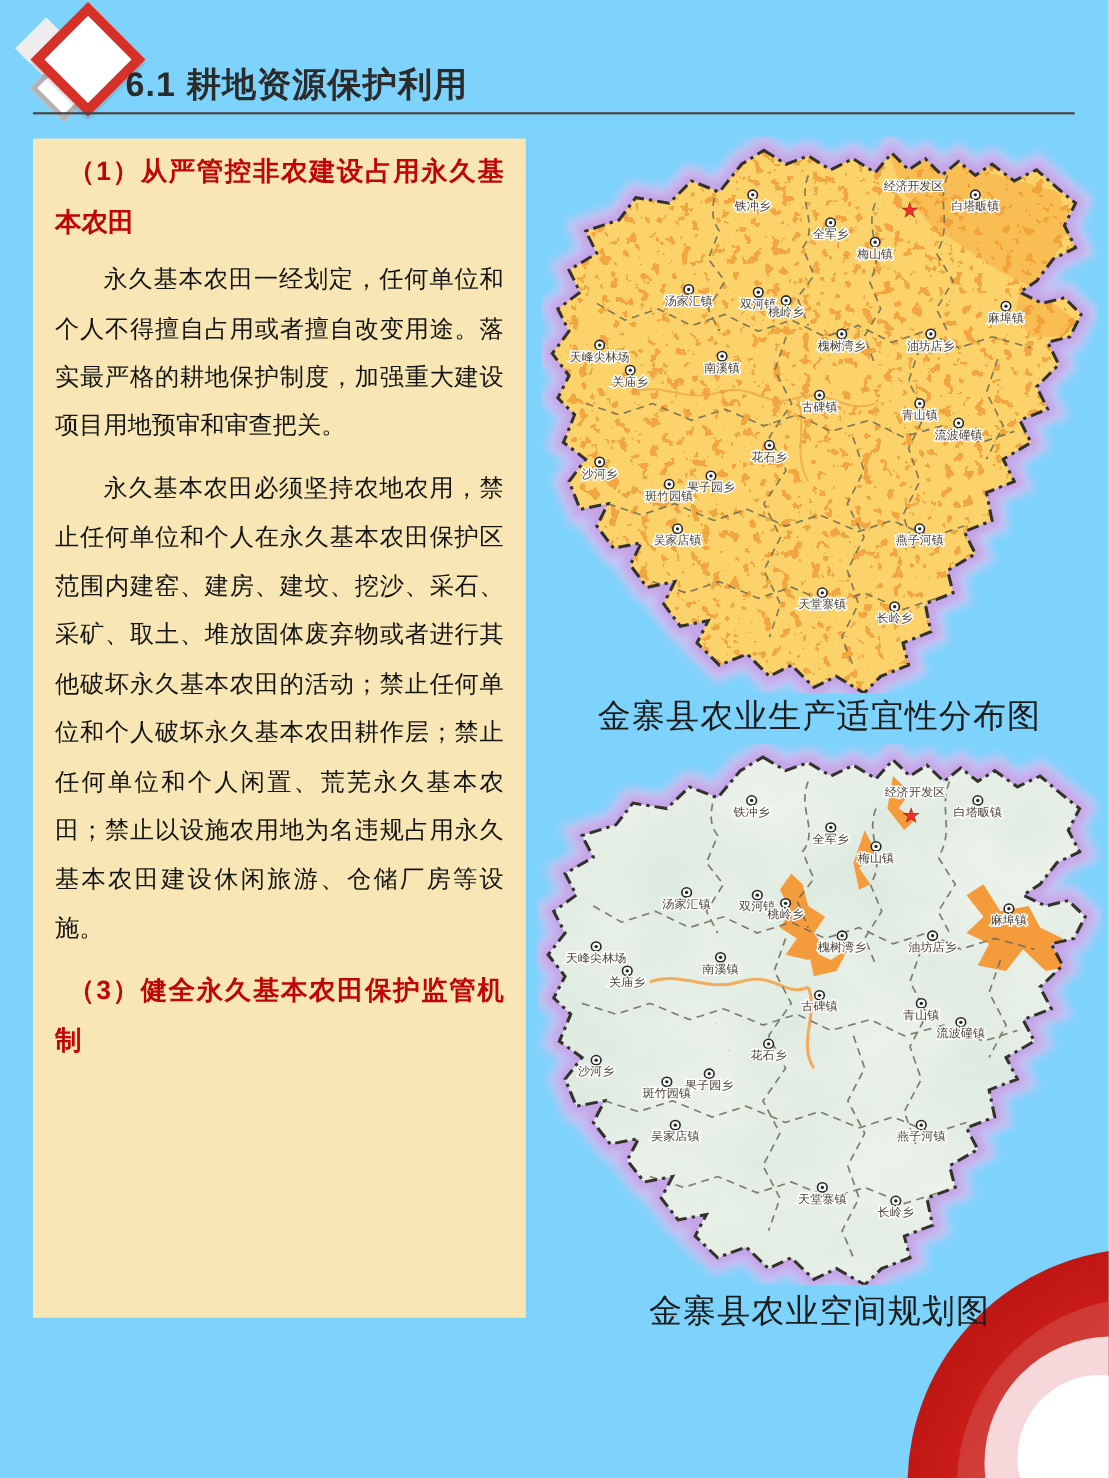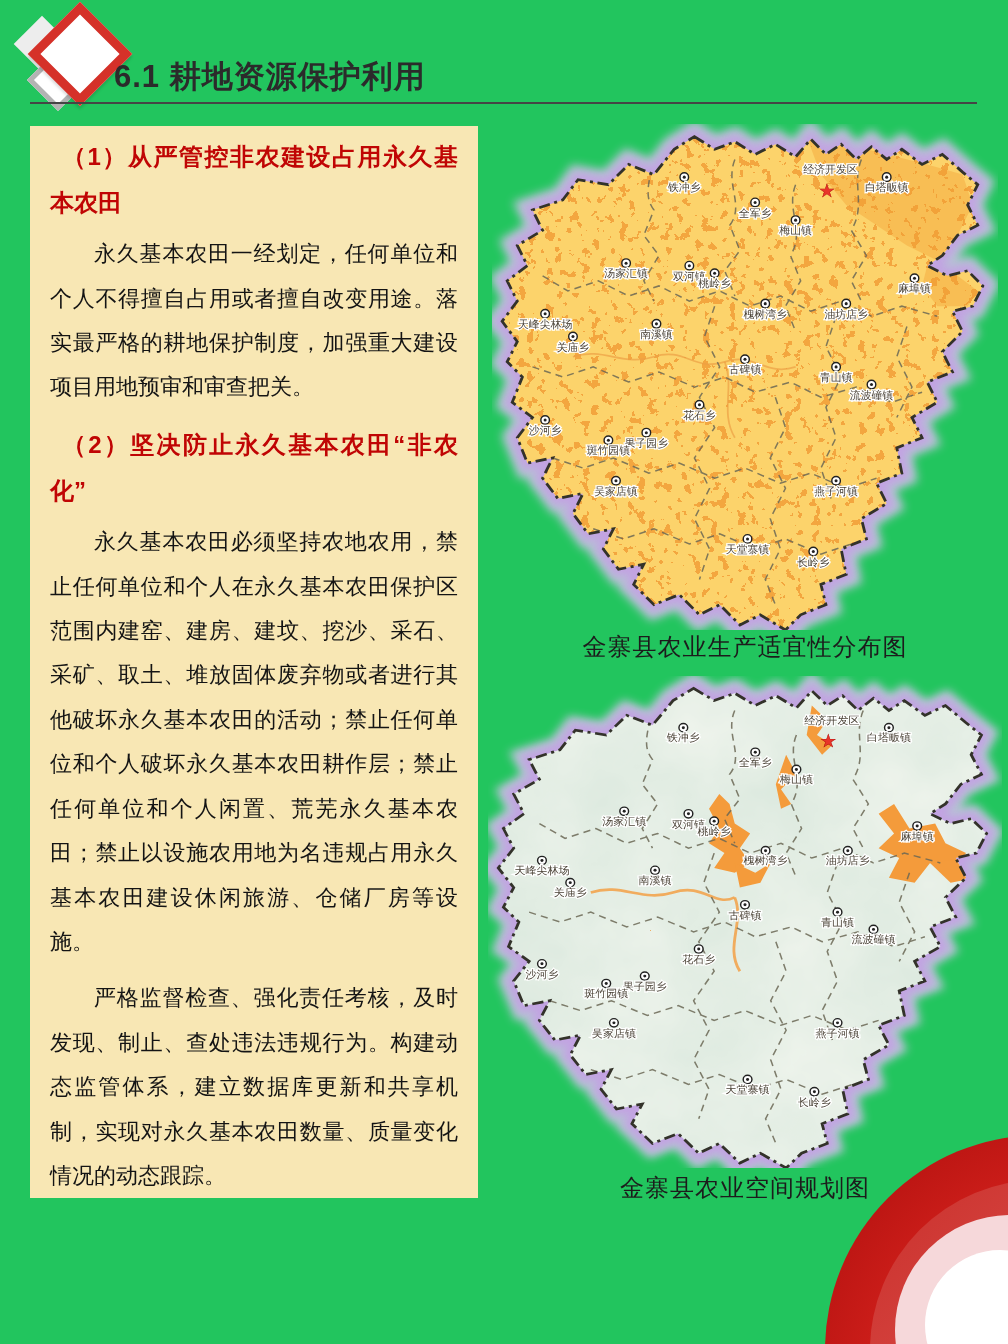--- a/index.html
+++ b/index.html
@@ -1,17 +1,17 @@
 <!DOCTYPE html>
 <html><head>
 <meta charset="utf-8">
 <style>
   html,body{margin:0;padding:0;}
   .page{
-    position:relative;width:1008px;height:1344px;background:#22c55e;
+    position:relative;width:1008px;height:1344px;background:#7dd3fc;
     overflow:hidden;font-family:"Liberation Sans",sans-serif;
   }
   
   .logo-pale{position:absolute;left:22px;top:24px;width:40px;height:40px;background:#ededed;transform:rotate(45deg);}
   .logo-gray{position:absolute;left:36px;top:58px;width:34px;height:34px;border:5px solid #b3b3b3;transform:rotate(45deg);background:#fff;}
   .logo-red{position:absolute;left:43px;top:17px;width:56px;height:56px;border:9px solid #d53129;transform:rotate(45deg);background:#fff;box-shadow:2px 2px 3px rgba(0,0,0,.15);}
   .page-title{position:absolute;left:114px;top:56px;font-size:31px;font-weight:bold;color:#2b2b2b;letter-spacing:1px;}
   .title-rule{position:absolute;left:30px;top:102px;width:947px;height:2px;background:#454545;}
   
   .panel{
@@ -24,21 +24,21 @@
   }
   .sec-p{
     font-size:22px;line-height:2.02;color:#141414;text-align:justify;
     text-indent:2em;margin:6px 0 12px 0;
   }
   
   .map-svg{position:absolute;z-index:2;}
   #map1{left:492px;top:124px;width:506px;height:506px;}
   #map2{left:488px;top:676px;width:514px;height:492px;}
   .map-caption{
-    position:absolute;z-index:3;text-align:center;font-size:24px;color:#1c1c1c;
+    position:absolute;z-index:3;text-align:center;font-size:30px;color:#1c1c1c;
     font-family:"Liberation Sans",sans-serif;letter-spacing:1px;
   }
   #cap1{left:492px;top:631px;width:506px;}
   #cap2{left:488px;top:1172px;width:514px;text-align:center;}
   
   .glow-outer{fill:none;stroke:#dcc4f2;stroke-width:5.5;opacity:.8;}
   .glow-inner{fill:none;stroke:#c49fe4;stroke-width:2.8;opacity:.9;}
   .outline{fill:none;stroke:#33322a;stroke-width:.55;stroke-dasharray:2.2 .9 .6 .9;}
   .bounds-g{fill:none;stroke:#6b6855;stroke-width:.3;stroke-dasharray:1.4 1;opacity:.85;}
   .river1{fill:none;stroke:#EC9F45;stroke-width:.35;opacity:.7;}
@@ -70,23 +70,22 @@
 
   <div class="logo-pale"></div>
   <div class="logo-gray"></div>
   <div class="logo-red"></div>
   <div class="page-title">6.1 耕地资源保护利用</div>
   <div class="title-rule"></div>
 
   <div class="panel">
     <div class="sec-h">（1）从严管控非农建设占用永久基本农田</div>
     <div class="sec-p">永久基本农田一经划定，任何单位和个人不得擅自占用或者擅自改变用途。落实最严格的耕地保护制度，加强重大建设项目用地预审和审查把关。</div>
-    <div class="sec-h">（2）坚决防止永久基本农田“非农化”</div>
     <div class="sec-p">永久基本农田必须坚持农地农用，禁止任何单位和个人在永久基本农田保护区范围内建窑、建房、建坟、挖沙、采石、采矿、取土、堆放固体废弃物或者进行其他破坏永久基本农田的活动；禁止任何单位和个人破坏永久基本农田耕作层；禁止任何单位和个人闲置、荒芜永久基本农田；禁止以设施农用地为名违规占用永久基本农田建设休闲旅游、仓储厂房等设施。</div>
-    <div class="sec-p">严格监督检查、强化责任考核，及时发现、制止、查处违法违规行为。构建动态监管体系，建立数据库更新和共享机制，实现对永久基本农田数量、质量变化情况的动态跟踪。</div>
+    <div class="sec-h">（3）健全永久基本农田保护监管机制</div>
   </div>
 
   <div class="circ c1"></div>
   <div class="circ c2"></div>
   <div class="circ c3"></div>
   <div class="circ c4"></div>
 
   <svg width="0" height="0" style="position:absolute" aria-hidden="true">
     <defs>
       <path id="jz" d="M40,2.5 L44,5 48,3.5 52,6 56,4 60,6.5 63,3 66,6 69,4 72,7 75,4.5 78,7 81,5 85,8 89,6 93,9.5 96,12 94,16 96,20 92,22 89,26 86,28 90,30 94,29 97,32 95,36 91,37 93,41 89,45 91,49 86,51 88,55 83,58 85,62 80,64 81,69 76,71 78,75 73,78 74,82 69,84 70,89 65,91 66,95 61,97 58,100 53,97 49,99 45,95 41,97 37,93 32,95 28,91 30,87 25,88 22,84 24,80 19,81 16,77 18,73 13,74 10,70 12,66 7,67 5,62 8,58 4,55 6,50 3,47 5,43 2,39 5,35 3,31 7,28 5,24 10,21 8,17 14,15 17,11 23,12 27,8 32,10 36,5 Z"></path>

